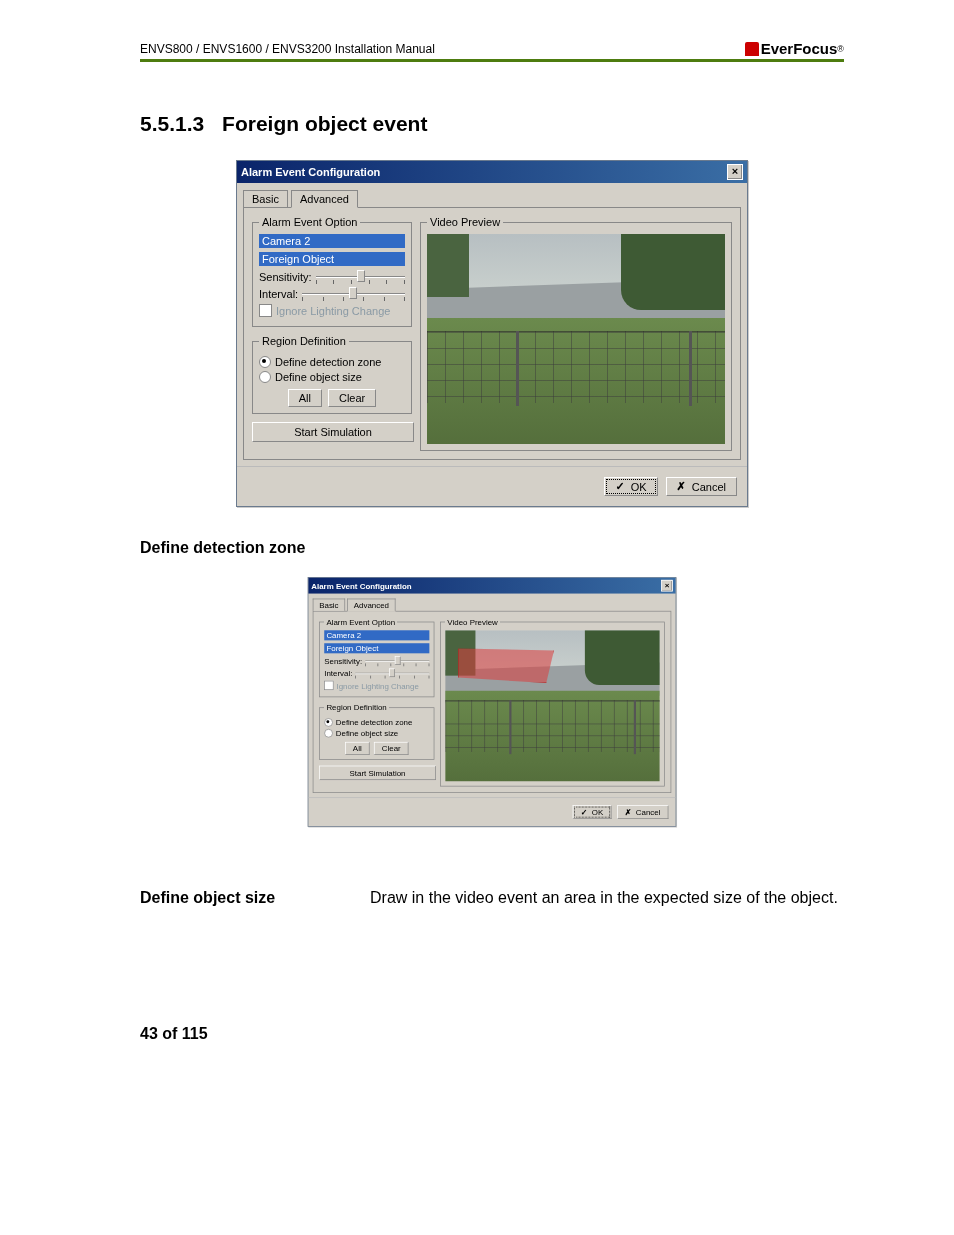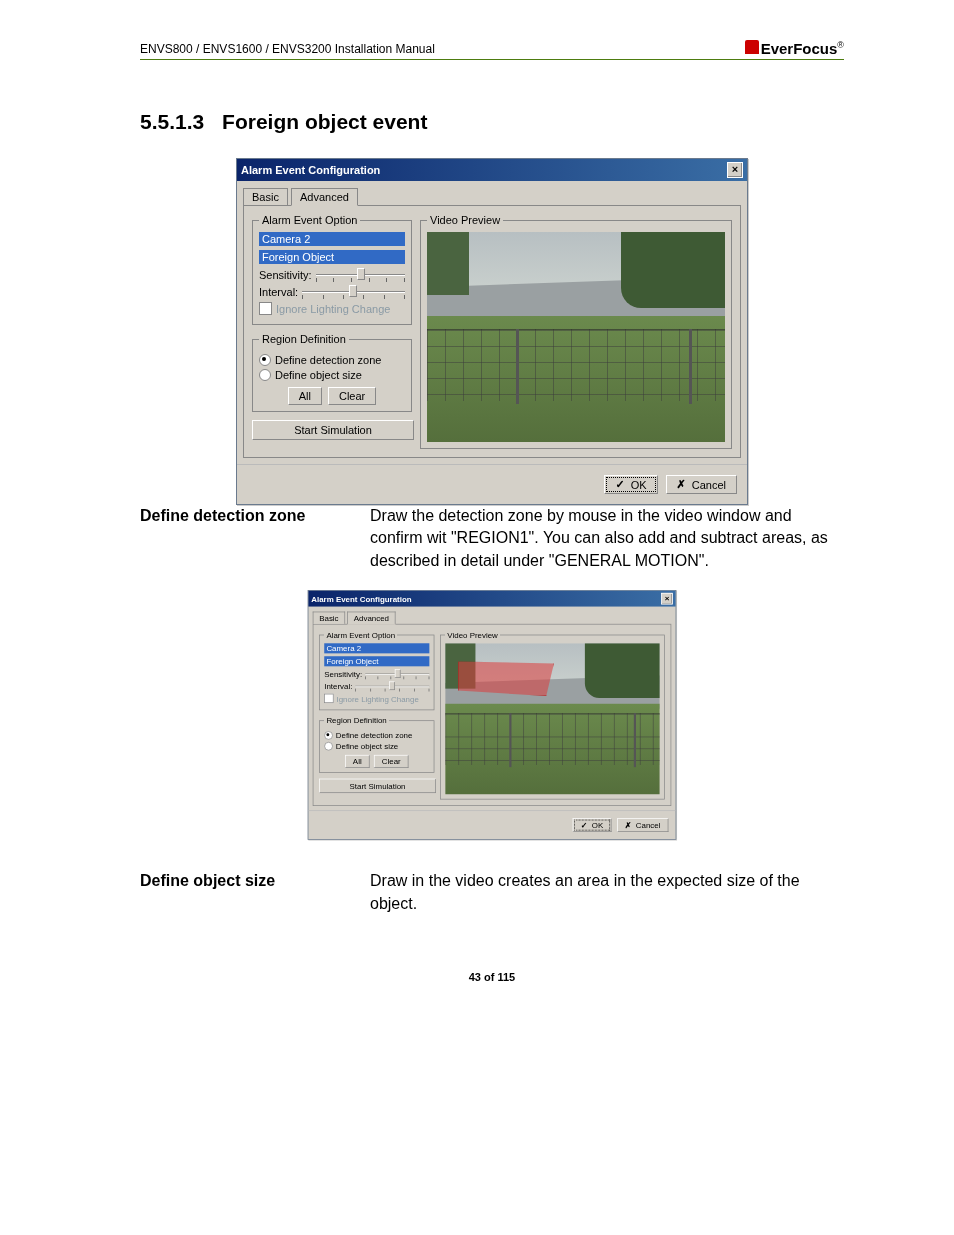--- a/index.html
+++ b/index.html
@@ -11,29 +11,30 @@
     width: 954px;
   }
   .page {
     padding: 40px 110px 40px 140px;
     box-sizing: border-box;
   }
   .header-row {
     display: flex;
     justify-content: space-between;
     align-items: center;
-    border-bottom: 1px solid #4d7c0f;
+    border-bottom: 3px solid #4d7c0f;
     padding-bottom: 2px;
     margin-bottom: 50px;
   }
   .header-text {
     font-size: 12px;
   }
   .logo {
     display: flex;
+    align-items: center;
     font-weight: bold;
     font-size: 15px;
     color: #000;
   }
   .logo .box {
     width: 14px;
     height: 14px;
     background: #c00;
     margin-right: 2px;
     position: relative;
@@ -44,21 +45,21 @@
     font-size: 21px;
     font-weight: bold;
     margin-bottom: 24px;
   }
   .section-num { margin-right: 12px; }
   .body-text {
     font-size: 16px;
     line-height: 1.4;
     margin-bottom: 30px;
   }
-  .fig-wrap { text-align: center; }
+  .fig-wrap { text-align: center; margin-bottom: 30px; }
   .fig-wrap.small .dialog { transform: scale(0.72); transform-origin: top center; }
   .fig-wrap.small { height: 280px; }
 
   
   .dialog {
     display: inline-block;
     width: 510px;
     border: 1px solid #6a7a8e;
     background: #d4d0c8;
     text-align: left;
@@ -221,24 +222,24 @@
     line-height:1.4;
   }
   .definition-row .term {
     font-weight:bold;
     width: 210px;
     flex-shrink:0;
   }
   .definition-row .desc { flex:1; }
 
   .page-num {
-    text-align:center;
-    font-size:11px;
+    text-align:left;
+    font-size:16px;
     font-weight:bold;
-    margin-top:56px;
+    margin-top:115px;
   }
 </style>
 </head>
 <body>
 
 <div class="page">
 
   <div class="header-row">
     <span class="header-text">ENVS800 / ENVS1600 / ENVS3200 Installation Manual</span>
     <span class="logo">
@@ -347,21 +348,20 @@
         <span class="cancelbtn">
           <span class="cross">✗</span>
           <span>Cancel</span>
         </span>
       </div>
     </div>
   </div>
 
   <div class="definition-row">
     <div class="term">Define detection zone</div>
-    <div class="desc">Draw the detection zone by mouse in the video window and confirm wit "REGION1". You can also add and subtract areas, as described in detail under "GENERAL MOTION".</div>
   </div>
 
   <div class="fig-wrap small">
     <div class="dialog">
       <div class="titlebar">
         <span>Alarm Event Configuration</span>
         <span class="closebtn">×</span>
       </div>
       <div class="tabs">
         <span class="tab">Basic</span>
@@ -451,18 +451,18 @@
         <span class="cancelbtn">
           <span class="cross">✗</span>
           <span>Cancel</span>
         </span>
       </div>
     </div>
   </div>
 
   <div class="definition-row">
     <div class="term">Define object size</div>
-    <div class="desc">Draw in the video creates an area in the expected size of the object.</div>
+    <div class="desc">Draw in the video event an area in the expected size of the object.</div>
   </div>
 
   <div class="page-num">43 of 115</div>
 
 </div>
 
 </body></html>

